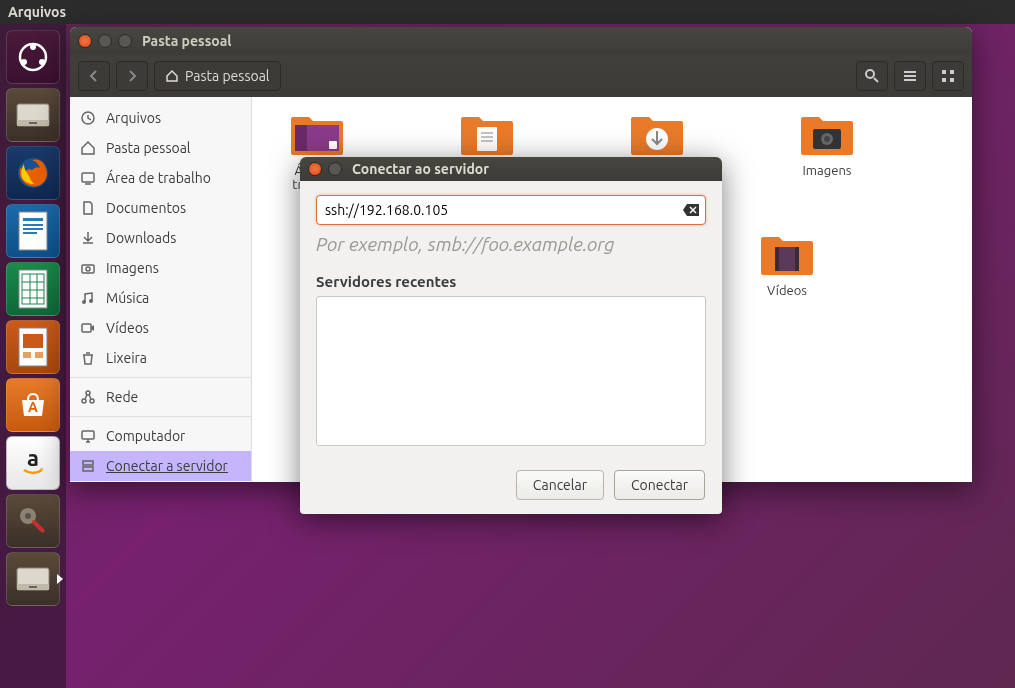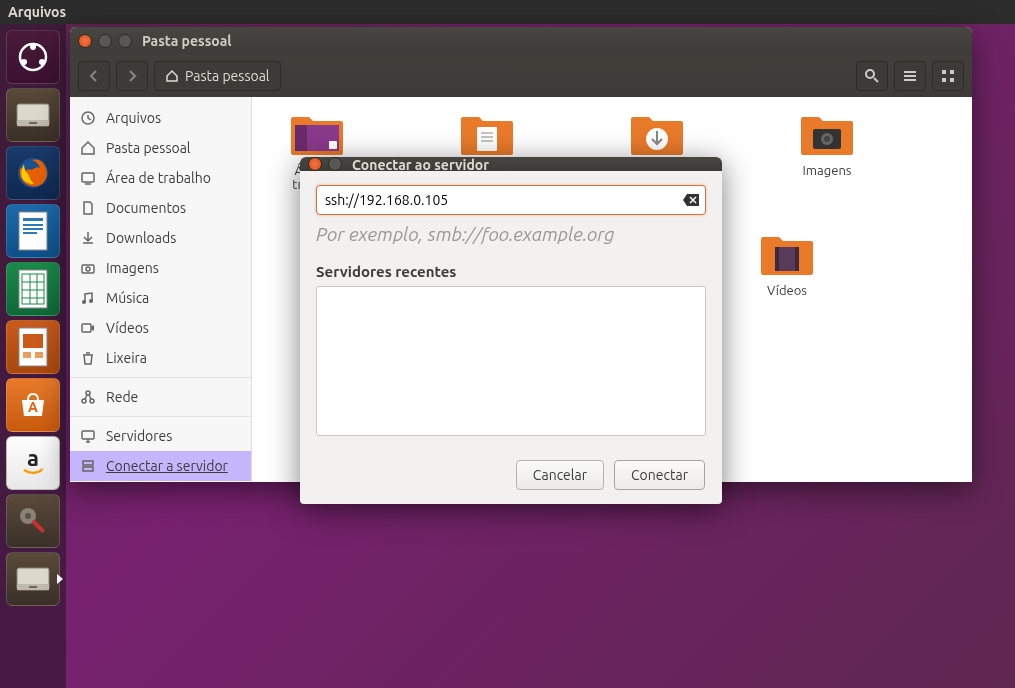--- a/index.html
+++ b/index.html
@@ -40,21 +40,21 @@
 .side-item.selected { background: #c4b5fd; text-decoration: underline; }
 .side-sep { height: 1px; background: #e0e0e0; margin: 4px 0; }
 .side-icon { width: 16px; height: 16px; display: flex; align-items: center; justify-content: center; color: #666; }
 
 .content { flex: 1; background: #fff; padding: 14px 20px; display: flex; flex-wrap: wrap; gap: 40px 80px; align-content: flex-start; }
 .folder { display: flex; flex-direction: column; align-items: center; width: 90px; gap: 6px; }
 .folder-icon { width: 56px; height: 46px; position: relative; }
 .folder-label { font-size: 13px; color: #3c3c3c; text-align: center; }
 
 .dialog { position: absolute; left: 300px; top: 157px; width: 422px; background: #f2f1f0; border-radius: 6px 6px 4px 4px; box-shadow: 0 6px 30px rgba(0,0,0,0.5); }
-.dialog-title { height: 14px; background: linear-gradient(#474641, #3c3b37); border-radius: 6px 6px 0 0; display: flex; align-items: flex-start; padding: 0 8px; gap: 10px; }
+.dialog-title { height: 24px; background: linear-gradient(#474641, #3c3b37); border-radius: 6px 6px 0 0; display: flex; align-items: center; padding: 0 8px; gap: 10px; }
 .dialog-title-text { color: #dfdbd2; font-size: 14px; font-weight: bold; }
 .dialog-body { padding: 14px 16px; }
 .dlg-label { font-size: 15px; color: #3c3c3c; font-weight: bold; margin-bottom: 8px; }
 .dlg-input-wrap { position: relative; }
 .dlg-input { width: 100%; height: 30px; border: 1px solid #d7713e; border-radius: 4px; padding: 0 32px 0 8px; font-size: 14px; background: #fff; box-shadow: 0 0 3px rgba(230,120,60,0.5); outline: none; }
 .dlg-clear { position: absolute; right: 6px; top: 50%; transform: translateY(-50%); width: 18px; height: 14px; color: #333; }
 .dlg-hint { color: #9a9a92; font-size: 19px; margin-top: 8px; font-style: italic; }
 .dlg-sublabel { font-size: 15px; color: #3c3c3c; font-weight: bold; margin-top: 18px; margin-bottom: 6px; }
 .dlg-list { height: 150px; background: #fff; border: 1px solid #c8c8c2; border-radius: 3px; }
 .dlg-buttons { display: flex; justify-content: flex-end; gap: 10px; padding: 10px 17px 14px; }
@@ -297,21 +297,21 @@
         </div>
       <div class="side-sep"></div>
       <div class="side-item">
           <span class="side-icon">
             <svg width="16" height="16" viewBox="0 0 16 16">
               <rect x="2" y="3" width="12" height="8" rx="1" fill="none" stroke="currentColor" stroke-width="1.5"></rect>
               <line x1="6" y1="14" x2="10" y2="14" stroke="currentColor" stroke-width="1.5"></line>
               <line x1="8" y1="11" x2="8" y2="14" stroke="currentColor" stroke-width="1.5"></line>
             </svg>
           </span>
-          <span>Servidores</span>
+          <span>Computador</span>
         </div>
       <div class="side-item selected">
           <span class="side-icon">
             <svg width="16" height="16" viewBox="0 0 16 16">
               <rect x="3" y="3" width="10" height="4" fill="none" stroke="currentColor" stroke-width="1.5"></rect>
               <rect x="3" y="9" width="10" height="4" fill="none" stroke="currentColor" stroke-width="1.5"></rect>
             </svg>
           </span>
           <span>Conectar a servidor</span>
         </div>

